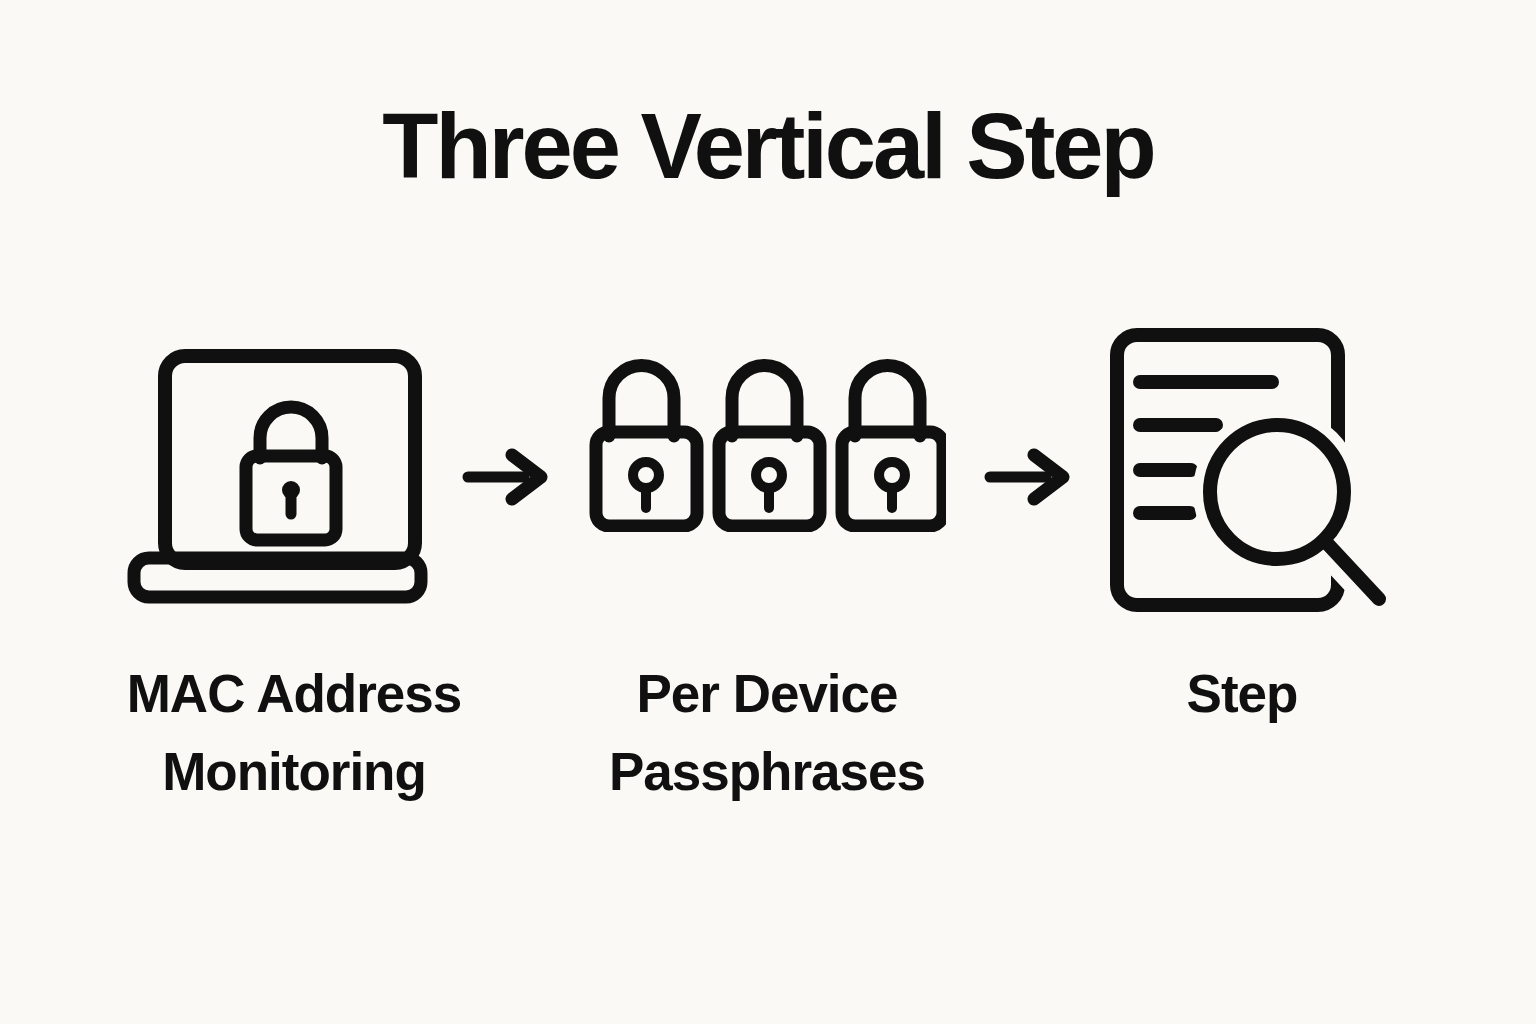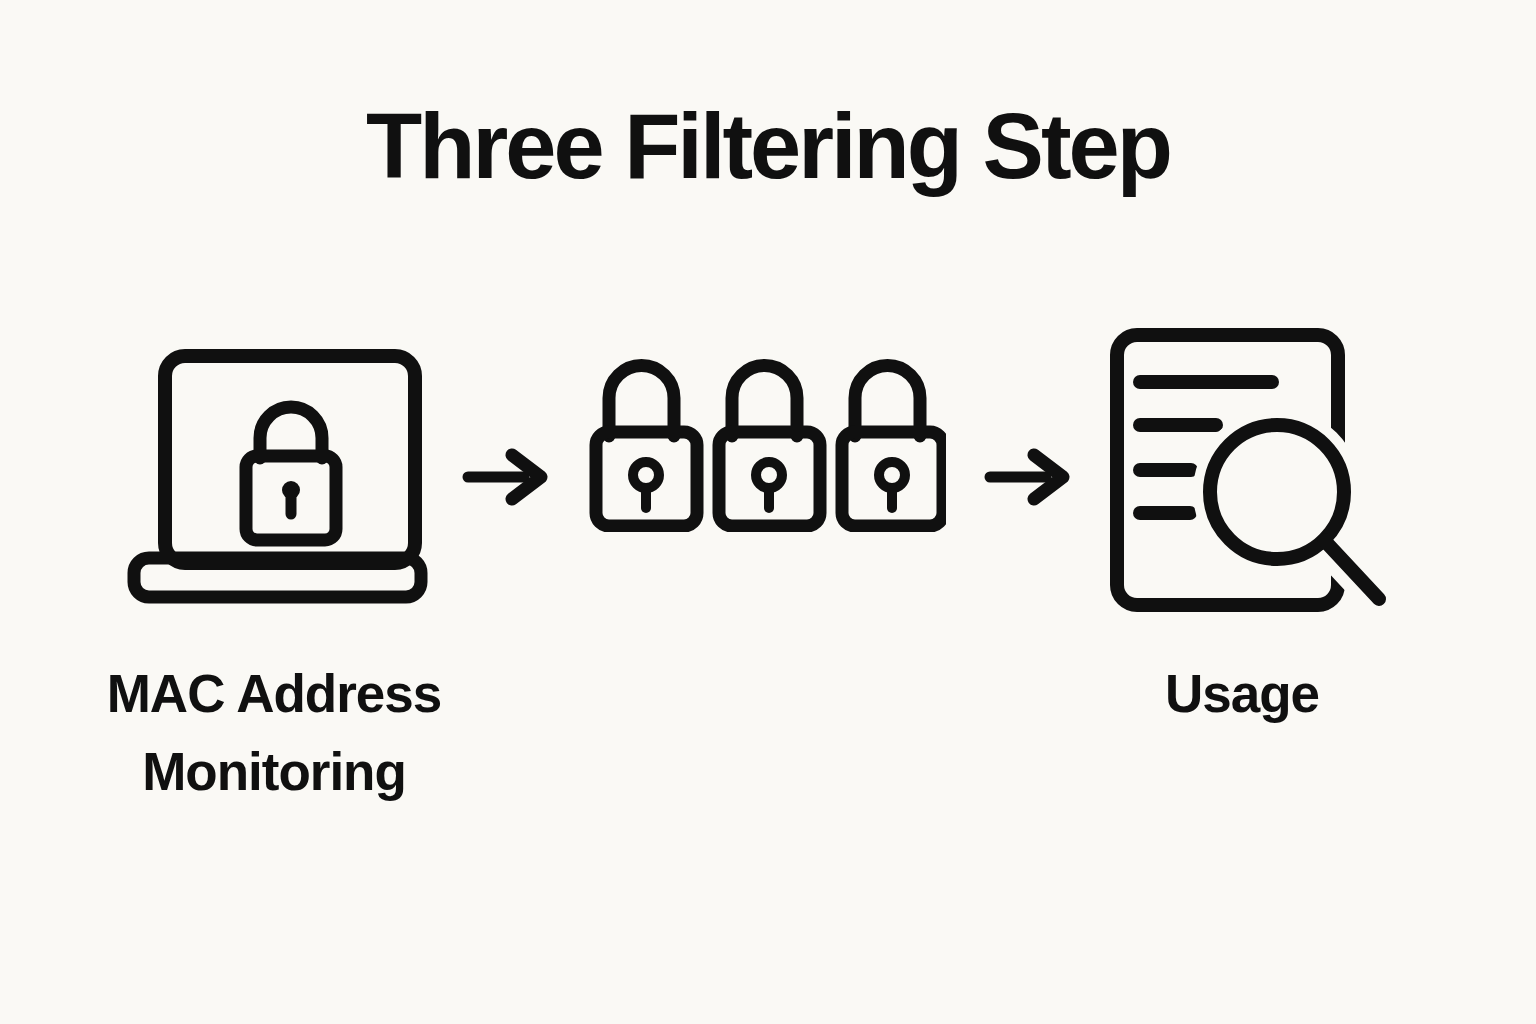--- a/index.html
+++ b/index.html
@@ -56,30 +56,30 @@
     position: absolute;
     top: 655px;
     width: 460px;
     text-align: center;
     font-size: 53px;
     font-weight: 700;
     letter-spacing: -1px;
     line-height: 78px;
     color: var(--ink);
   }
-  #label-1 { left: 44px; }
+  #label-1 { left: 64px; }
   #label-2 { left: 537px; }
   #label-3 { left: 1012px; }
 </style>
 </head>
 <body>
 
 <div class="stage">
 
-  <h1 class="title">Three Filtering Step</h1>
+  <h1 class="title">Three Vertical Step</h1>
 
   <div class="icon" id="laptop-icon">
     <svg viewBox="0 0 315 258" aria-hidden="true">
 
       <rect class="stroke" x="45" y="10" width="250" height="207" rx="20" stroke-width="14"></rect>
 
       <rect class="halo" x="14" y="212" width="287" height="39" rx="15" stroke-width="4" fill="#FAF9F5"></rect>
       <rect class="stroke" x="14" y="212" width="287" height="39" rx="15" stroke-width="13"></rect>
 
       <path class="stroke" d="M 140 112 v -20 a 31 31 0 0 1 62 0 v 20" stroke-width="13"></path>
@@ -144,18 +144,20 @@
       <circle class="stroke" cx="174" cy="169" r="67" stroke-width="14"></circle>
       <path class="stroke" d="M 221 217 L 276 276" stroke-width="14"></path>
     </svg>
   </div>
 
   <div class="step-label" id="label-1">
     <span style="display:block">MAC Address</span>
     <span style="display:block">Monitoring</span>
   </div>
   <div class="step-label" id="label-2">
+    <span style="display:block">Per Device</span>
+    <span style="display:block">Passphrases</span>
   </div>
   <div class="step-label" id="label-3">
-    <span style="display:block">Usage</span>
+    <span style="display:block">Step</span>
   </div>
 
 </div>
 
 </body></html>

